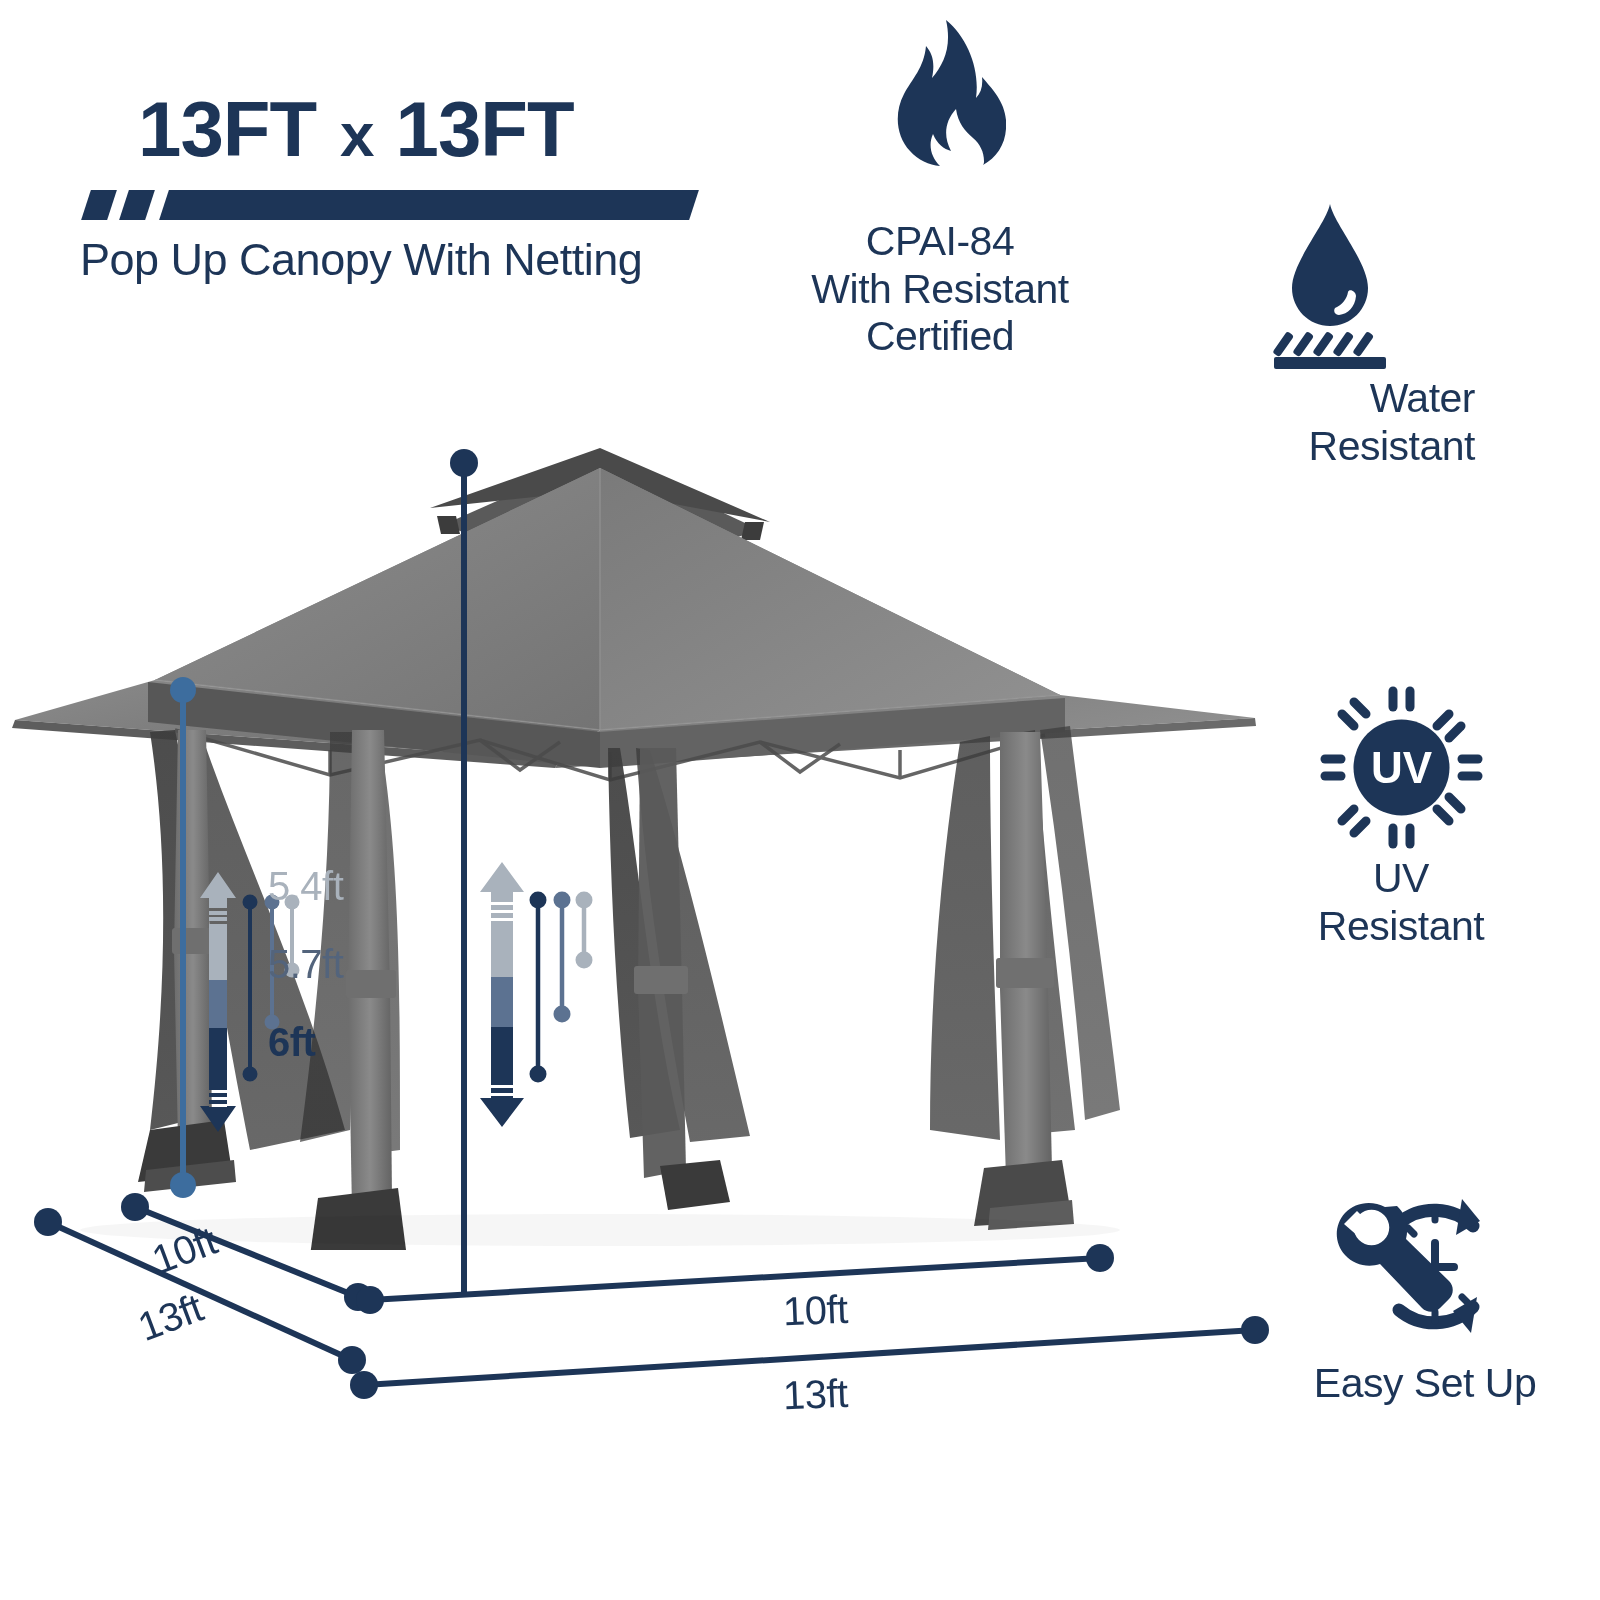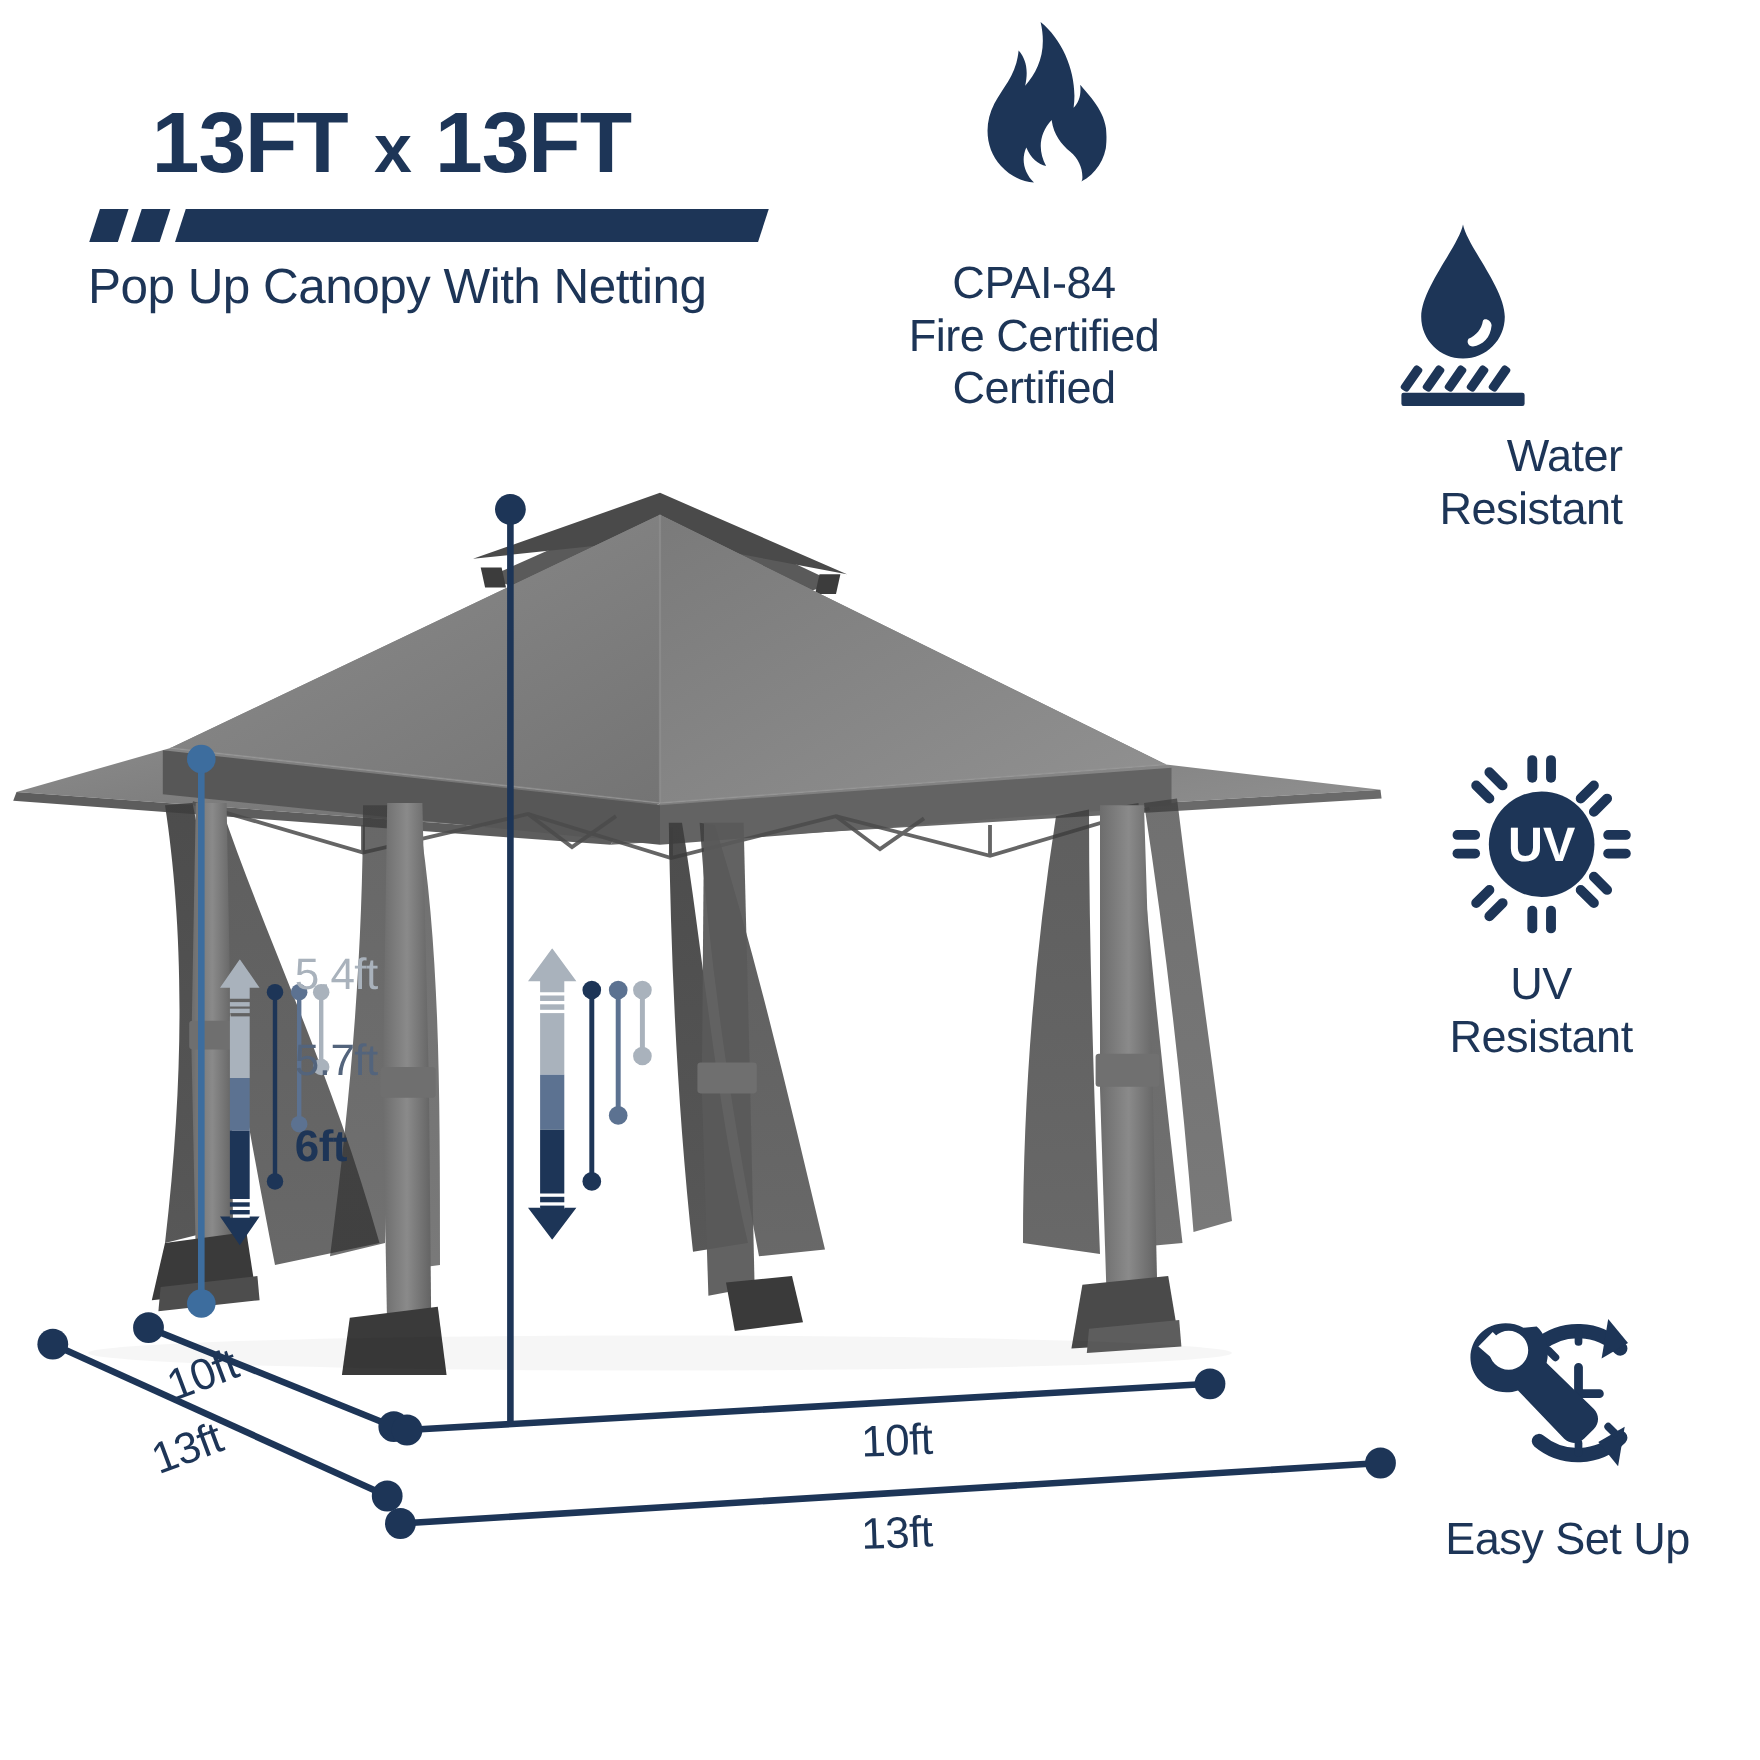--- a/index.html
+++ b/index.html
@@ -28,21 +28,21 @@
   .rule i.s3{left:84px;width:530px;}
   .title-sub{
     font-size:45px;color:#1d3557;margin-top:8px;
     white-space:nowrap;letter-spacing:-0.5px;
   }
 
   
   .badge{position:absolute;text-align:center;}
   .badge .ic{display:block;margin:0 auto;}
   .badge .cap{
-    color:#1d3557;font-size:41px;line-height:1.16;margin-top:16px;
+    color:#1d3557;font-size:41px;line-height:1.16;margin-top:0;
     letter-spacing:-0.5px;white-space:nowrap;
   }
   #badge-fire{left:760px;top:18px;width:360px;}
   #badge-water{left:1185px;top:200px;width:290px;text-align:right;}
   #badge-uv{left:1256px;top:680px;width:290px;}
   #badge-setup{left:1255px;top:1185px;width:340px;}
 
   
   .canopy{position:absolute;left:0;top:430px;width:1300px;height:820px;}
   .canopy svg{display:block;}
@@ -88,21 +88,21 @@
     </div>
     <div class="title-sub">Pop Up Canopy With Netting</div>
   </div>
 
   <div class="badge" id="badge-fire">
     <svg class="ic" width="132" height="200" viewBox="0 0 132 200">
       <path fill="#1d3557" d="M72 2c6 26-2 44-14 58 3-14 1-24-6-32-2 22-14 33-22 48-10 19-8 42 6 57 8 9 19 14 30 15-9-9-12-21-7-32 4 10 11 15 18 17-8-15-6-30 5-42 2 14 9 22 17 29 7 6 11 14 11 23 0 1 0 3-1 4 13-7 22-20 23-36 2-24-12-38-24-52 1 9-1 16-6 21 4-28-8-60-30-78z"></path>
     </svg>
     <div class="cap">
       <span>CPAI-84</span><br>
-      <span>Fire Certified</span><br>
+      <span>With Resistant</span><br>
       <span>Certified</span>
     </div>
   </div>
 
   <div class="badge" id="badge-water">
     <svg class="ic" width="150" height="175" viewBox="0 0 150 175">
       <path fill="#1d3557" d="M75 4c-4 20-38 58-38 84 0 21 17 38 38 38s38-17 38-38C113 62 79 24 75 4z"></path>
       <path fill="#ffffff" d="M101 96c-1 11-8 18-17 19-4 0-6-4-4-7 7-3 12-9 13-16 1-4 8-1 8 4z"></path>
       <g fill="#1d3557">
         <rect x="19" y="157" width="112" height="12" rx="2"></rect>

